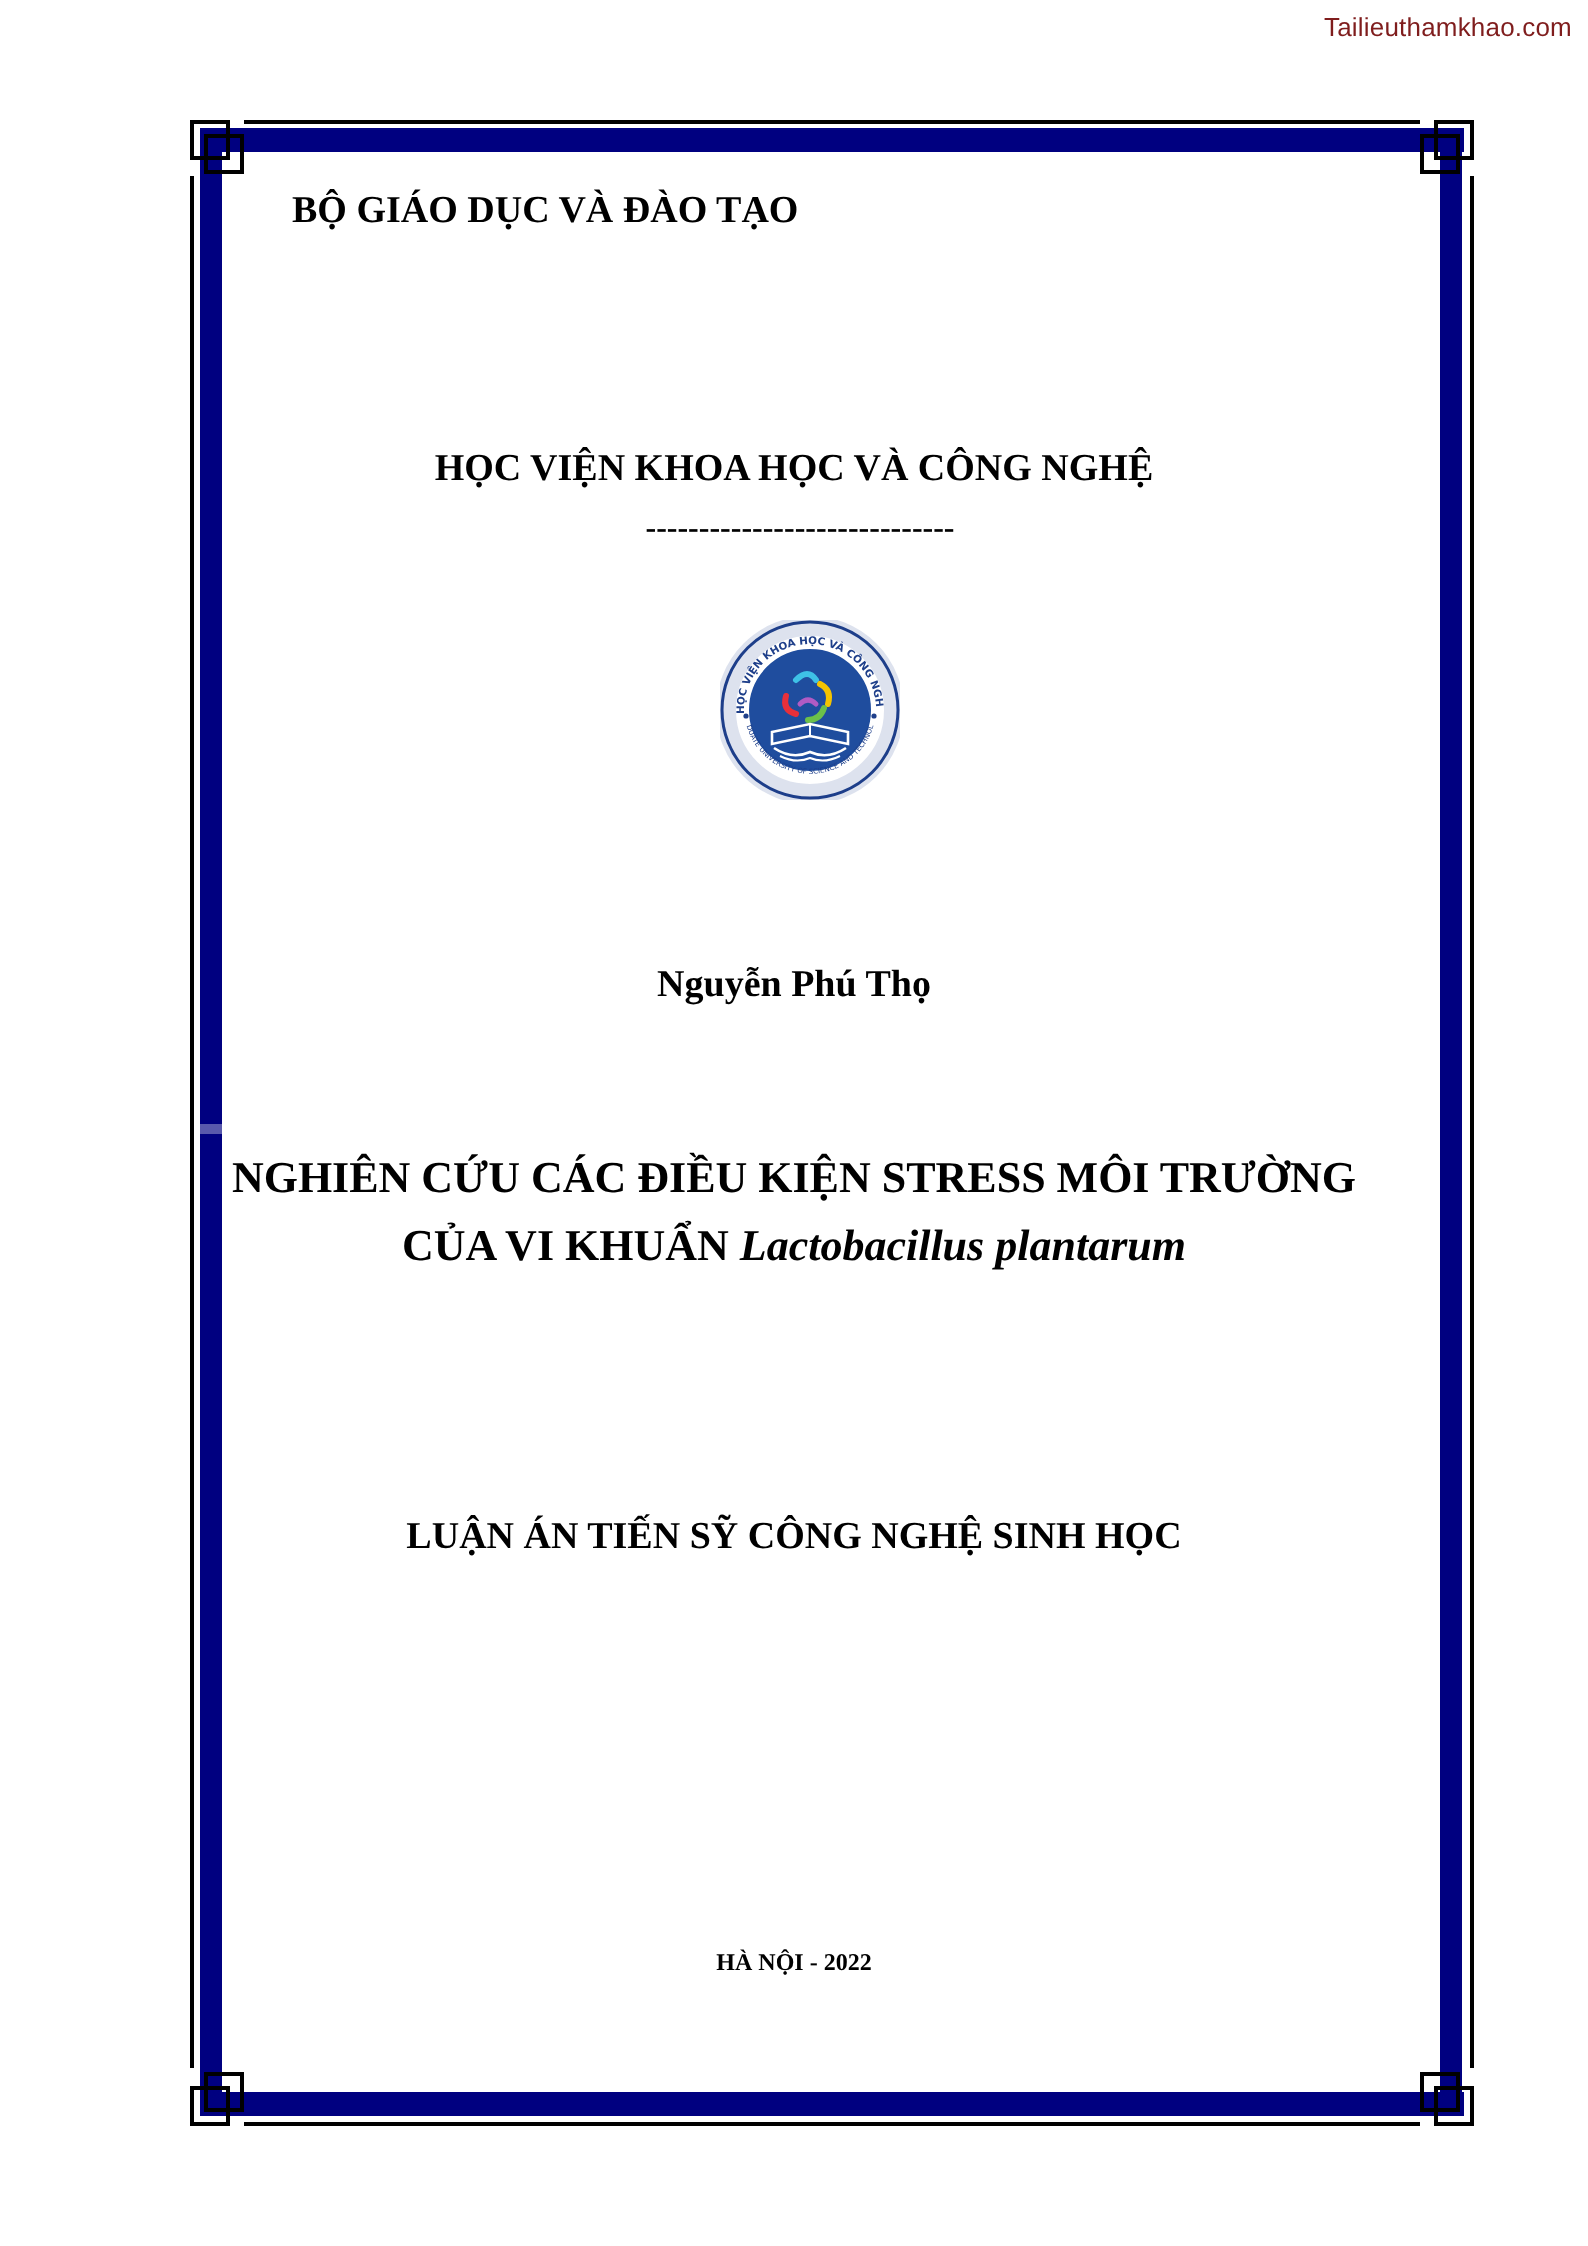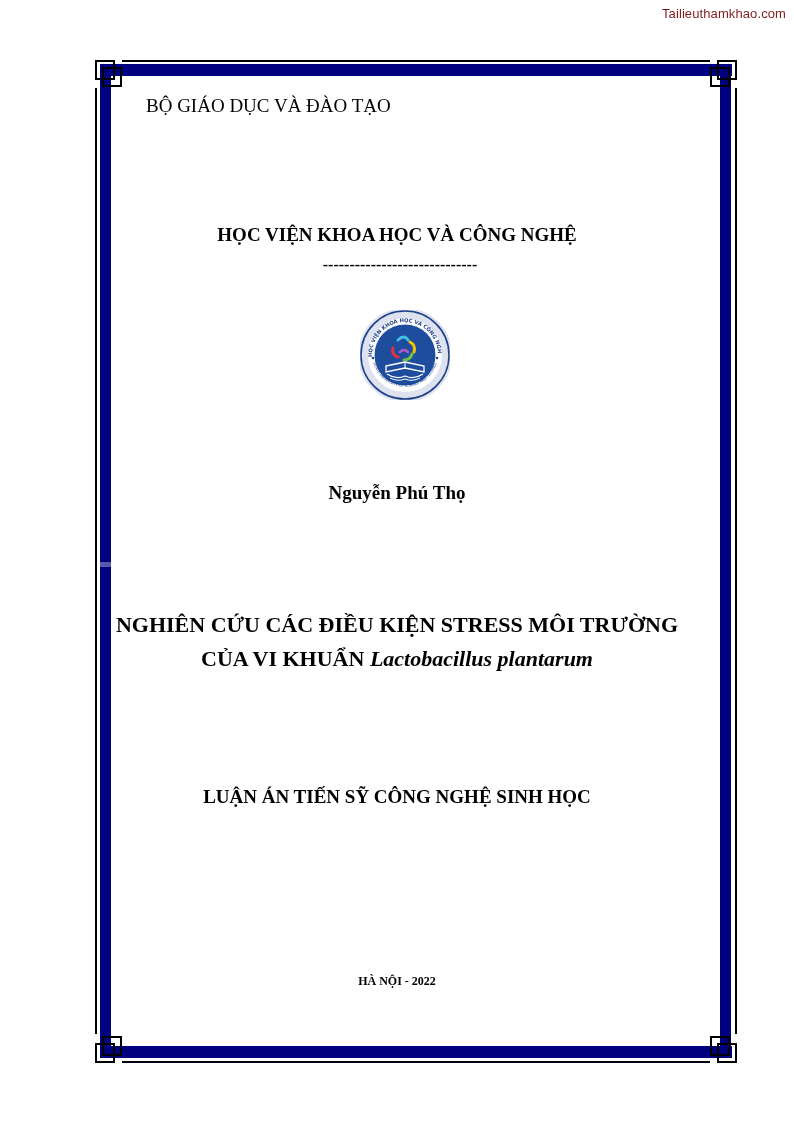--- a/index.html
+++ b/index.html
@@ -38,20 +38,21 @@
       position: absolute;
       border: 2px solid #000000;
       box-sizing: border-box;
       background: transparent;
     }
 
     
     .txt {
       position: absolute;
       white-space: nowrap;
+      font-weight: bold;
     }
     .hdr-left {
       left: 146px;
       top: 95px;
       font-size: 19px;
     }
     .hdr-right {
       left: 441px;
       top: 95px;
       font-size: 19px;
@@ -86,28 +87,26 @@
     .author {
       top: 482px;
       font-size: 19px;
       font-weight: bold;
     }
     .title {
       top: 572px;
       font-size: 22px;
       font-weight: bold;
       line-height: 34px;
-      margin-top: 36px;
     }
     .title i { font-weight: bold; }
     .degree {
       top: 758px;
       font-size: 19px;
       font-weight: bold;
-      margin-top: 28px;
     }
     .place {
       top: 974px;
       font-size: 12px;
       font-weight: bold;
     }
   </style>
 </head>
 <body>
 

